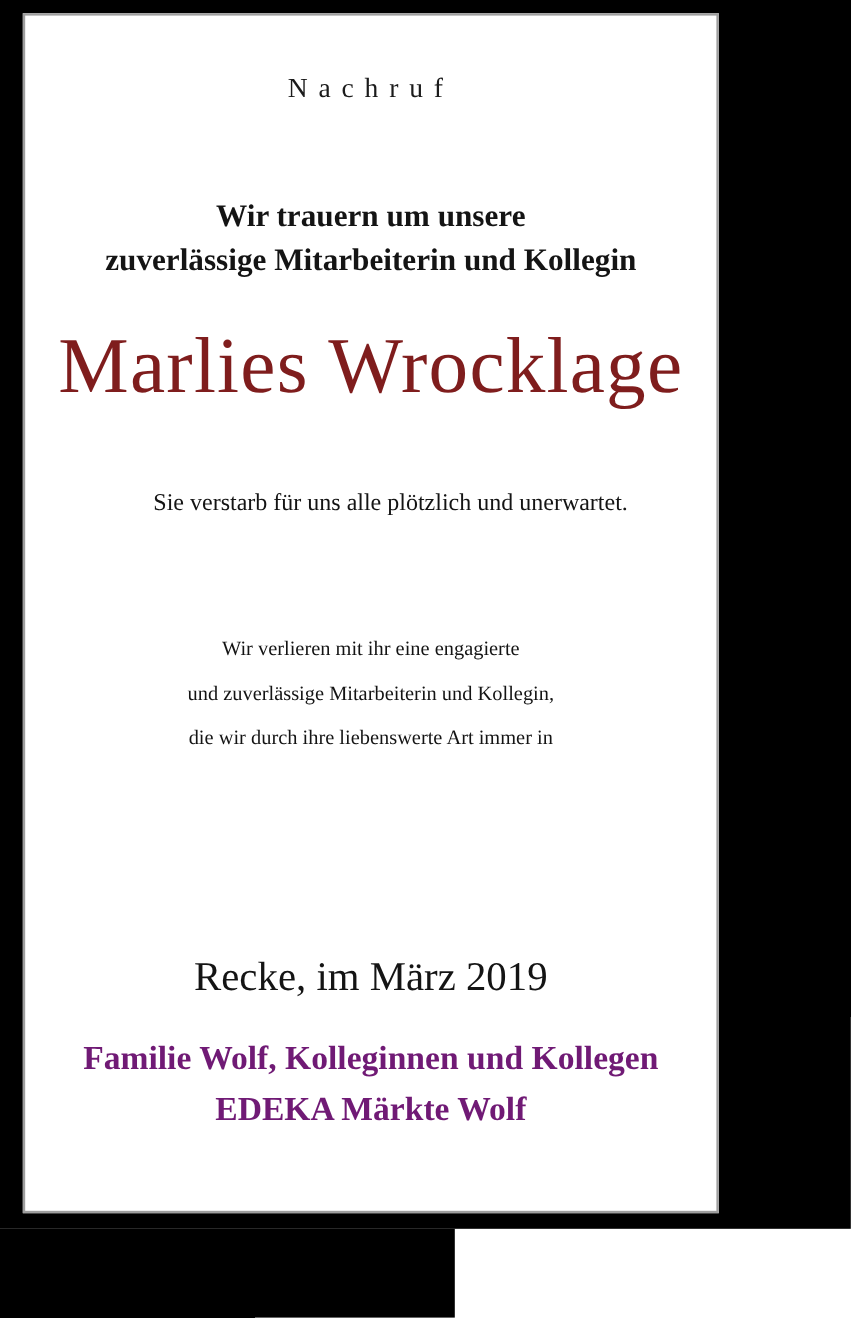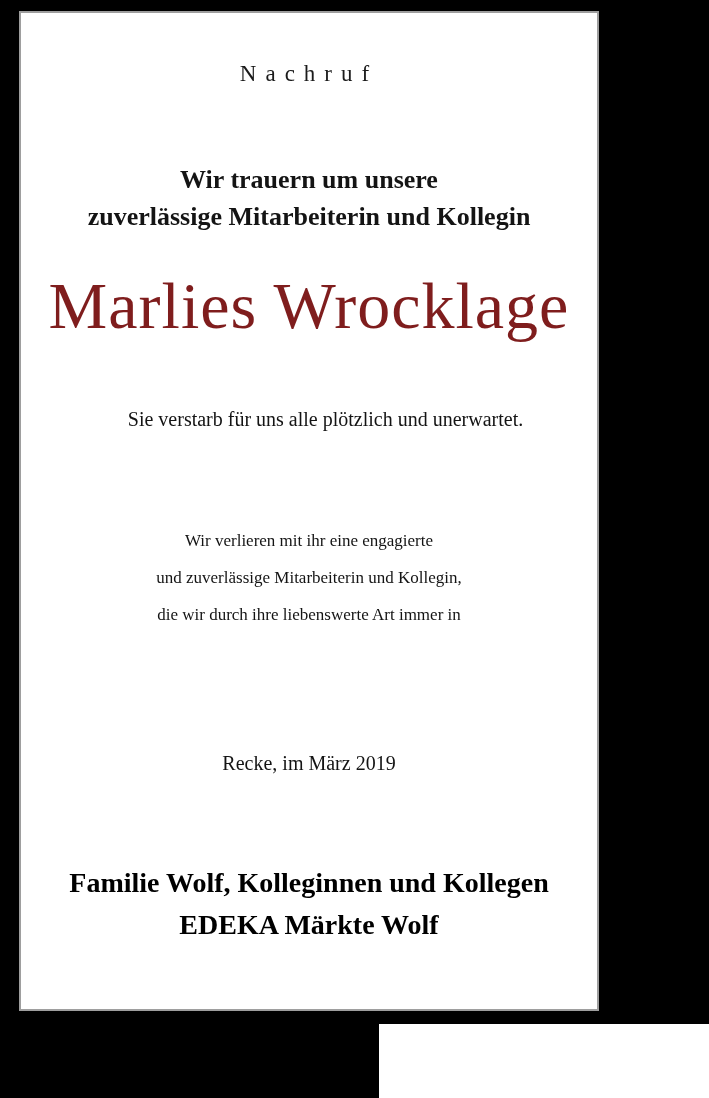--- a/index.html
+++ b/index.html
@@ -66,29 +66,29 @@
     font-size: 20px;
     margin-left: 33px;
   }
   .tribute {
     top: 509px;
     font-size: 17px;
     line-height: 37px;
     white-space: normal;
   }
   .dateline {
-    top: 739px;
-    font-size: 20px;
+    top: 783px;
+    font-size: 34px;
   }
   .mourners {
     top: 849px;
     font-size: 28px;
     line-height: 42px;
     font-weight: bold;
-    color: #000000;
+    color: #701a75;
     white-space: normal;
   }
   .line { white-space: nowrap; }
 </style>
 </head>
 <body>
 
 <div class="frame-main"></div>
 <div class="frame-bottom-left"></div>
 

